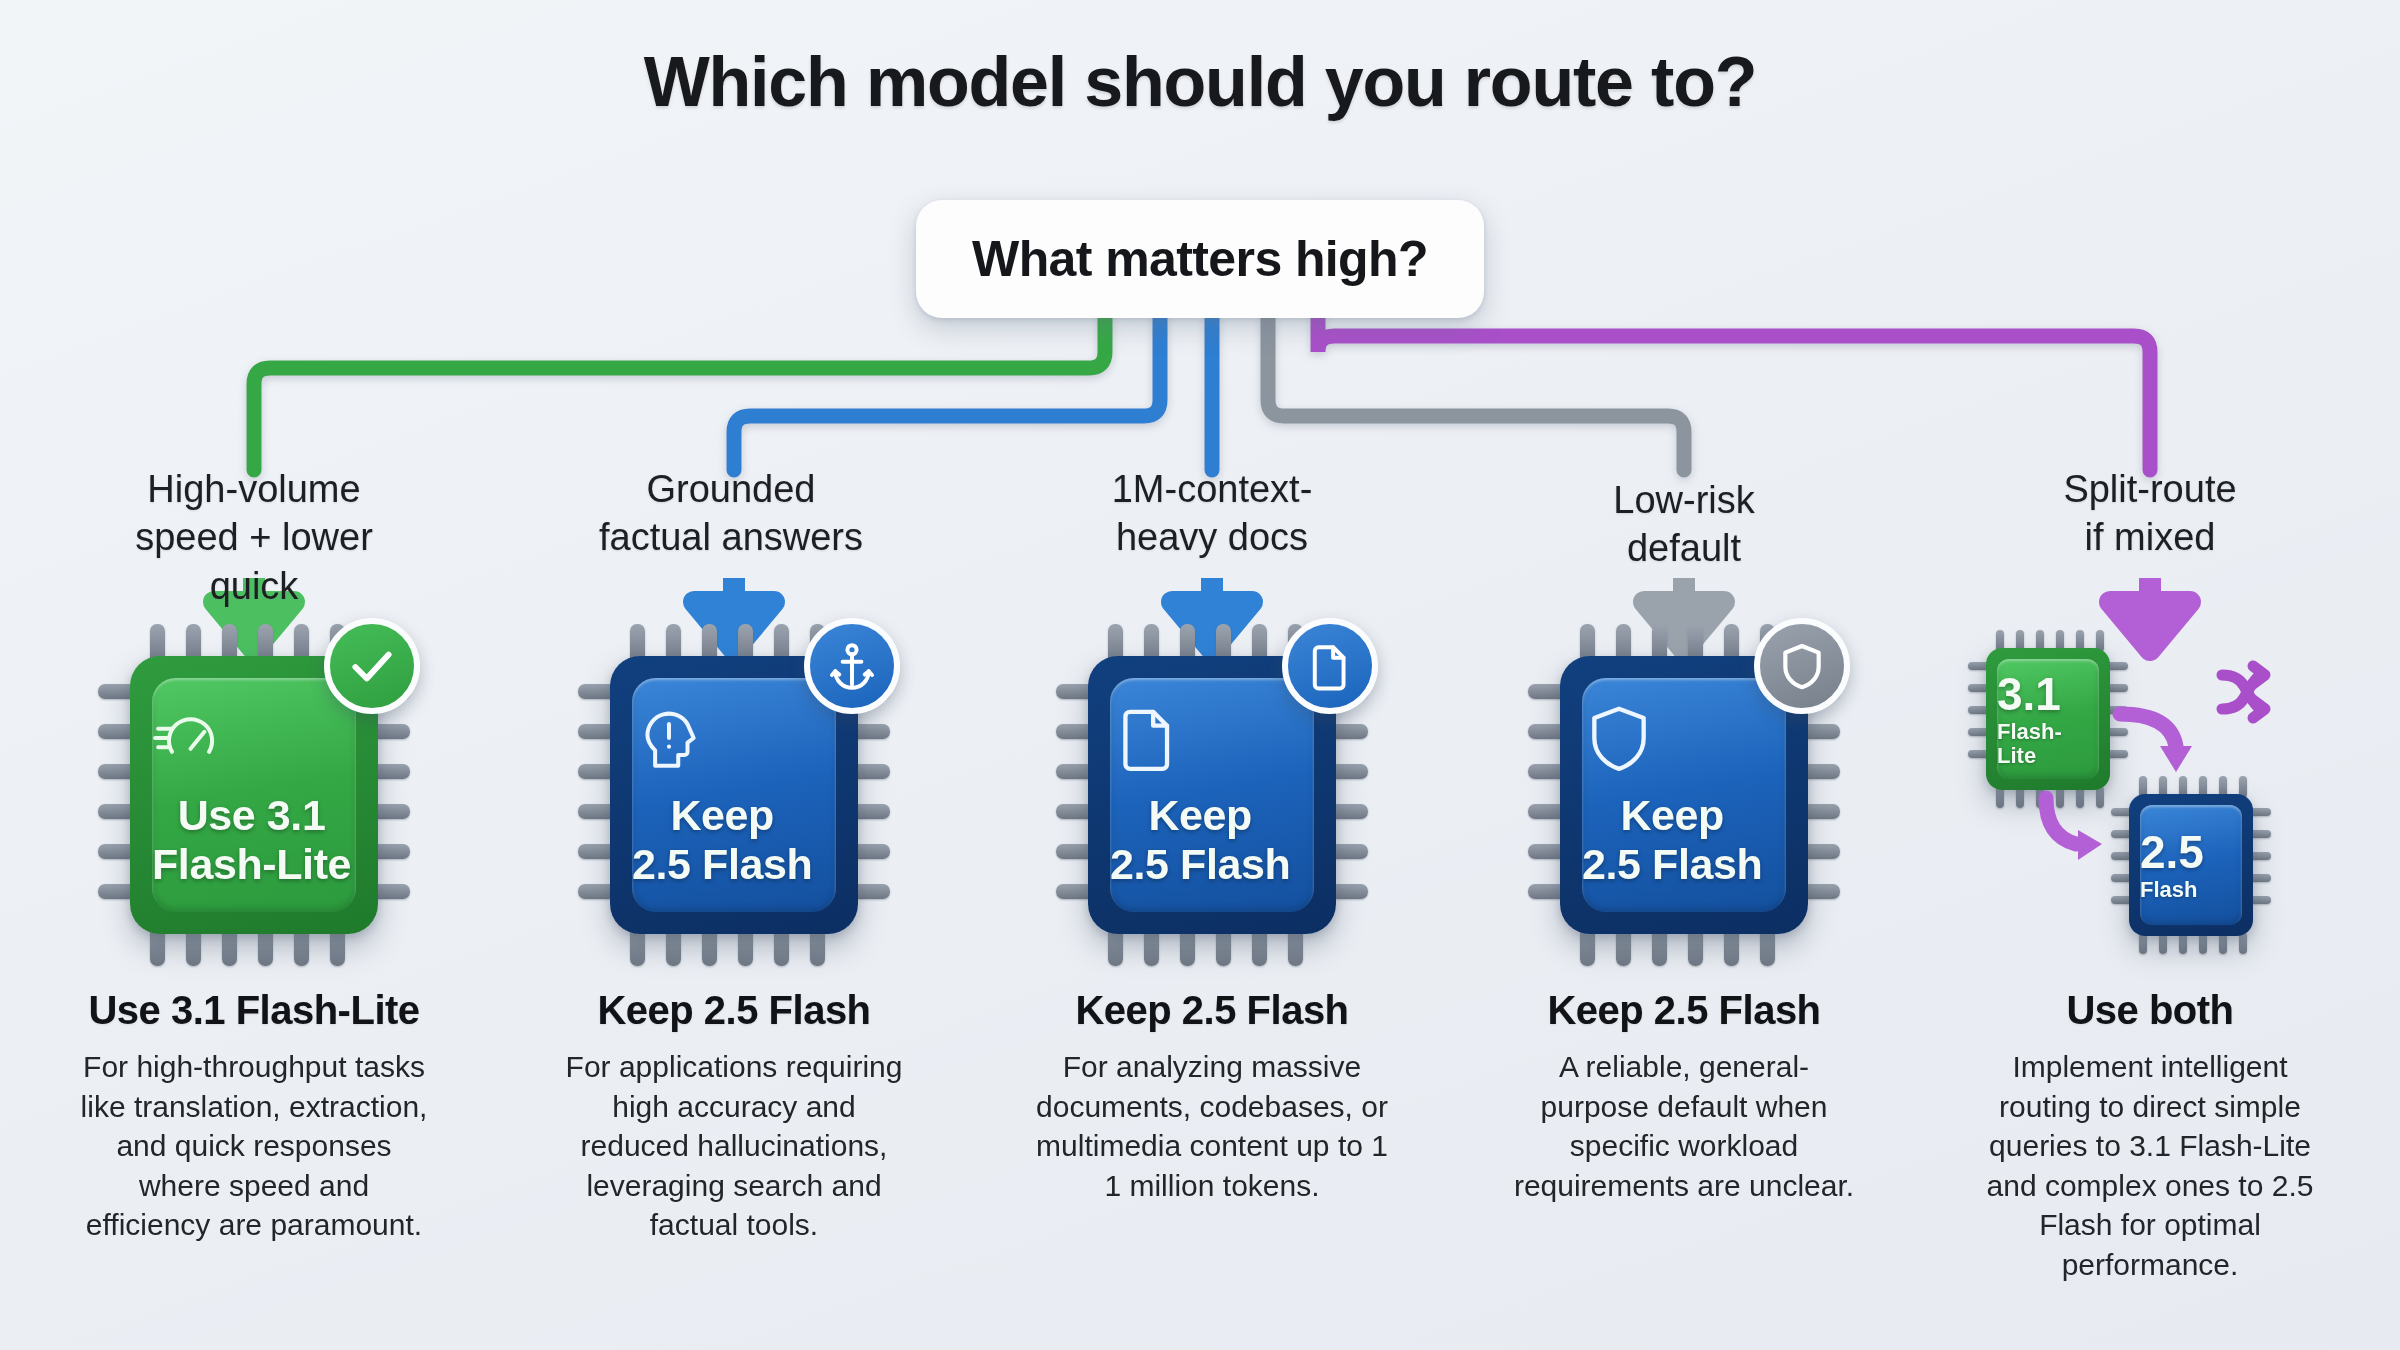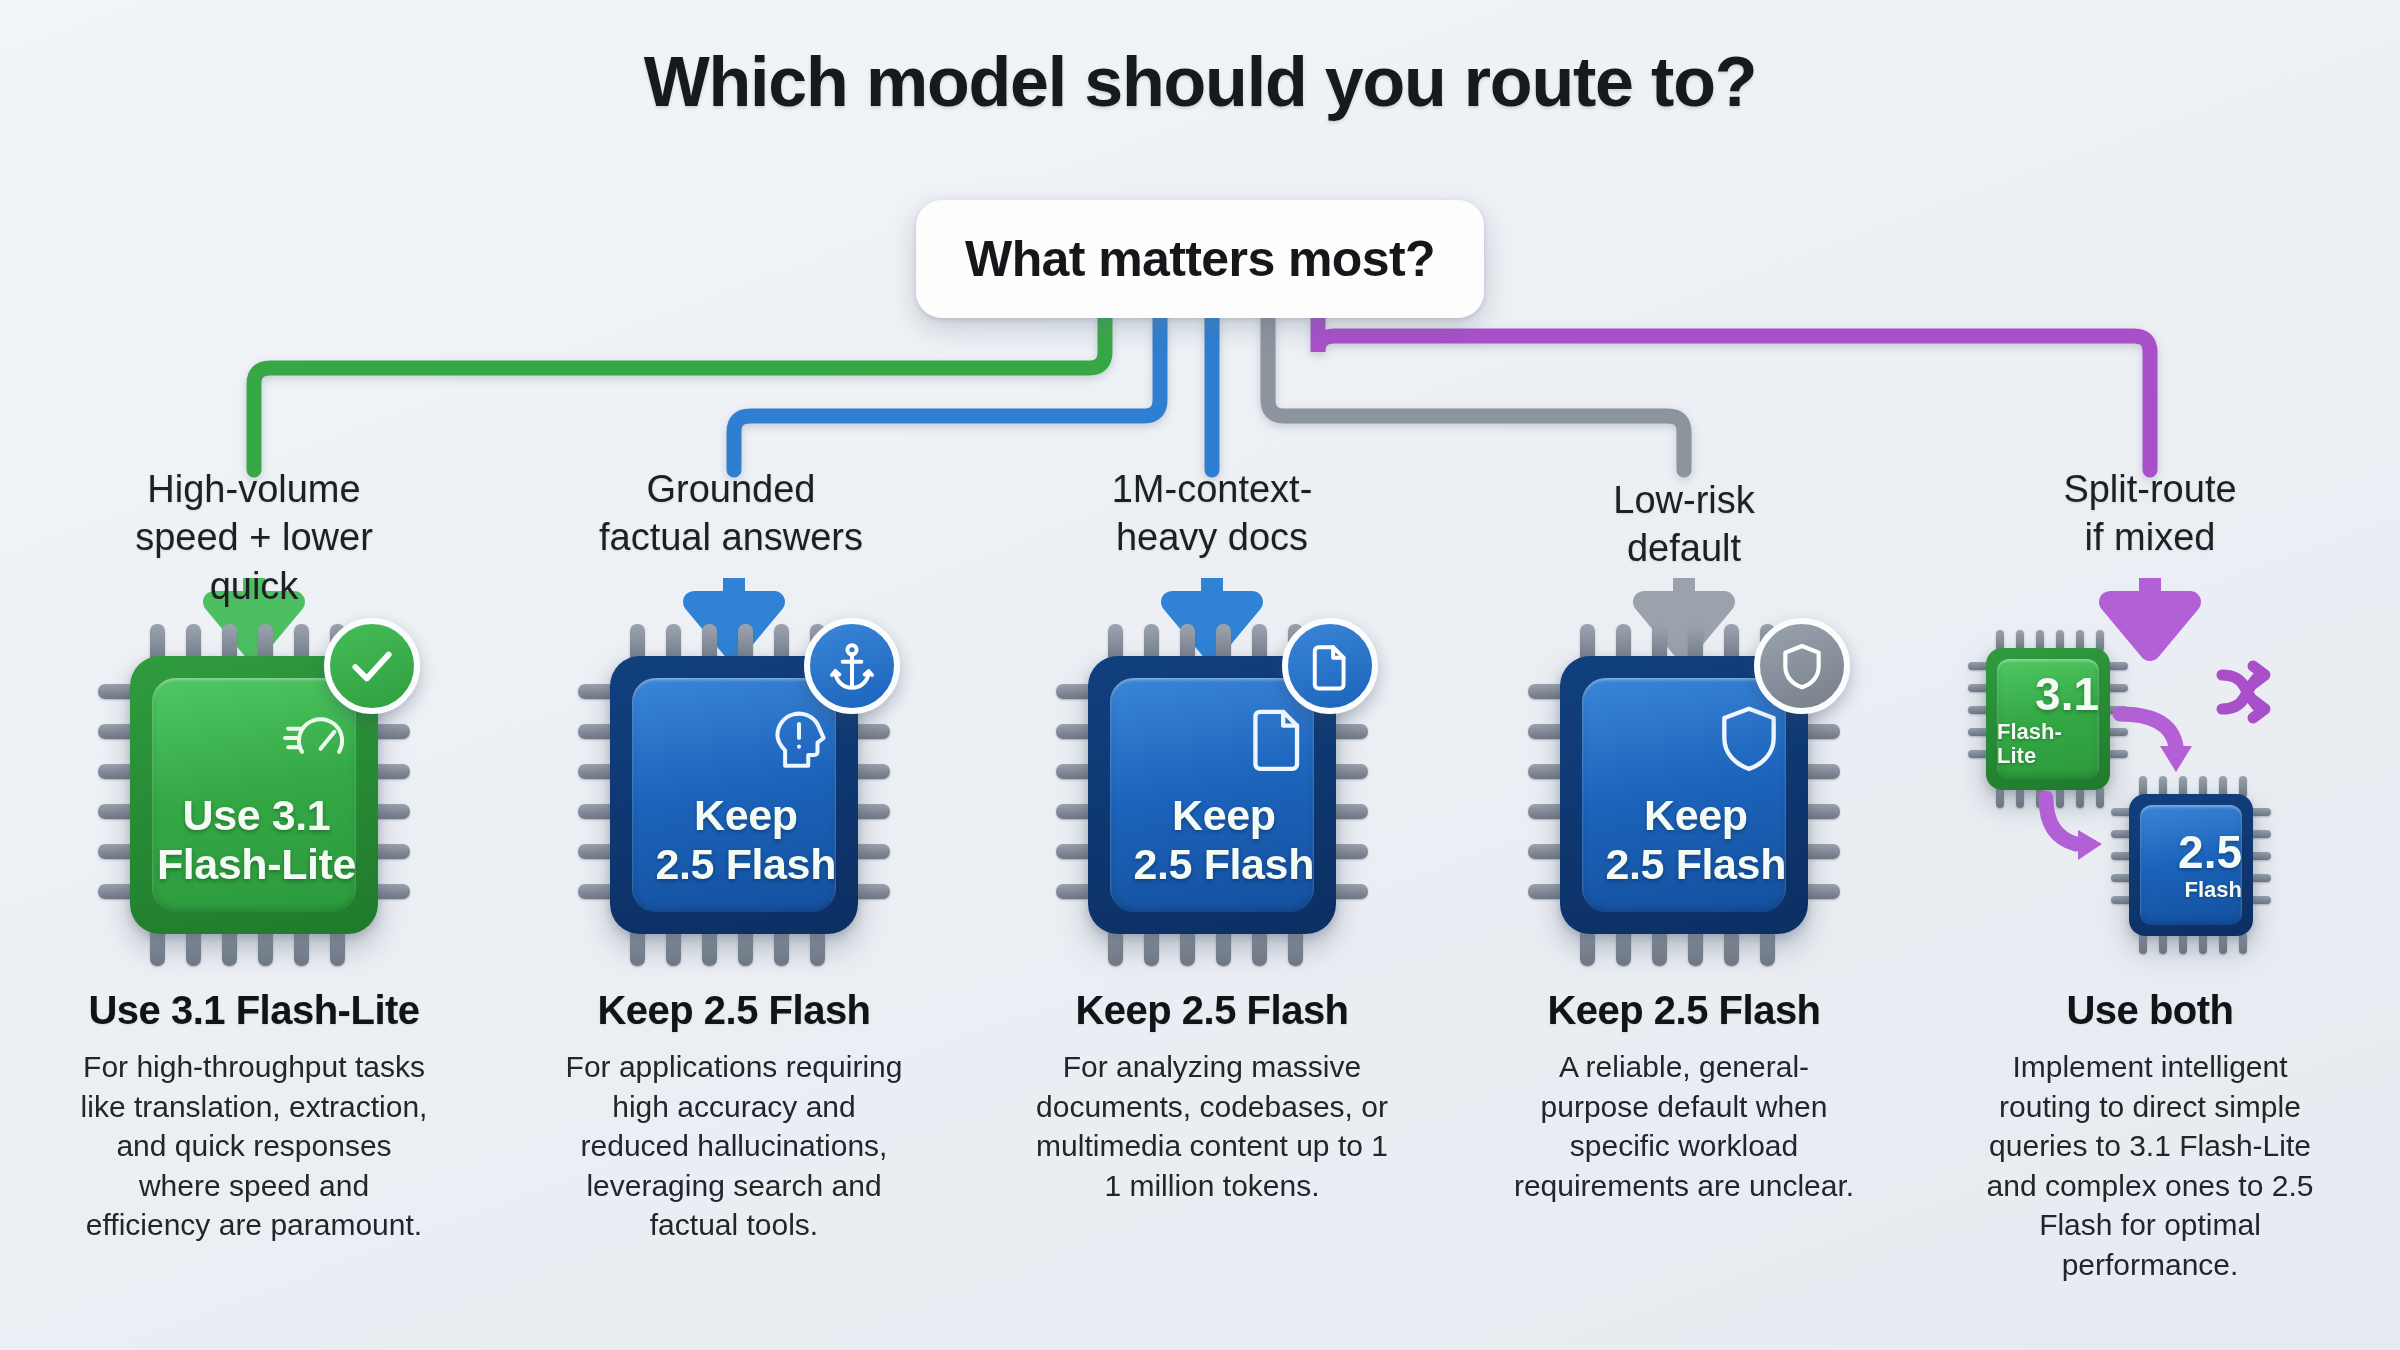--- a/index.html
+++ b/index.html
@@ -62,21 +62,21 @@
   .chip-body {
     position:absolute; left:26px; top:26px; right:26px; bottom:26px;
     border-radius:30px;
     box-shadow:0 14px 28px rgba(70,85,105,.34), 0 3px 8px rgba(70,85,105,.24);
   }
   .chip-wrap.small .chip-body { left:14px; top:14px; right:14px; bottom:14px; border-radius:16px; }
 
   .chip-die {
     position:absolute; left:22px; top:22px; right:22px; bottom:22px;
     border-radius:24px;
-    display:flex; flex-direction:column; align-items:flex-end; justify-content:center;
+    display:flex; flex-direction:column; align-items:flex-start; justify-content:center;
     color:#f3fbf4;
     box-shadow:inset 0 2px 3px rgba(255,255,255,.38), inset 0 -3px 7px rgba(0,0,0,.17);
   }
   .chip-wrap.small .chip-die { left:11px; top:11px; right:11px; bottom:11px; border-radius:12px; }
 
   .chip-body.green { background:linear-gradient(165deg,#2f9c3e,#1f7a2c); }
   .chip-die.green  { background:linear-gradient(170deg,#50c863 0%,#34a845 48%,#2c9a3d 100%); }
   .chip-body.blue  { background:linear-gradient(165deg,#11407f,#0c2f63); }
   .chip-die.blue   { background:linear-gradient(170deg,#3b86d8 0%,#1c63bb 48%,#14509e 100%); }
 
@@ -120,21 +120,21 @@
   .split svg.splitfx { position:absolute; inset:0; width:360px; height:330px; overflow:visible; }
 </style>
 </head>
 <body>
 
 <div id="stage">
 
   <div class="title">Which model should you route to?</div>
 
   <div class="root-pill">
-    <span class="root-pill-label">What matters most?</span>
+    <span class="root-pill-label">What matters high?</span>
   </div>
 
   <svg id="wires" viewBox="0 0 2400 1350">
     <defs>
       <filter id="wglow" x="-30%" y="-30%" width="160%" height="160%">
         <feDropShadow dx="0" dy="3" stdDeviation="4" flood-color="#8d97a6" flood-opacity="0.42"></feDropShadow>
       </filter>
     </defs>
     <g fill="none" stroke-width="15" stroke-linecap="round" filter="url(#wglow)">
 

